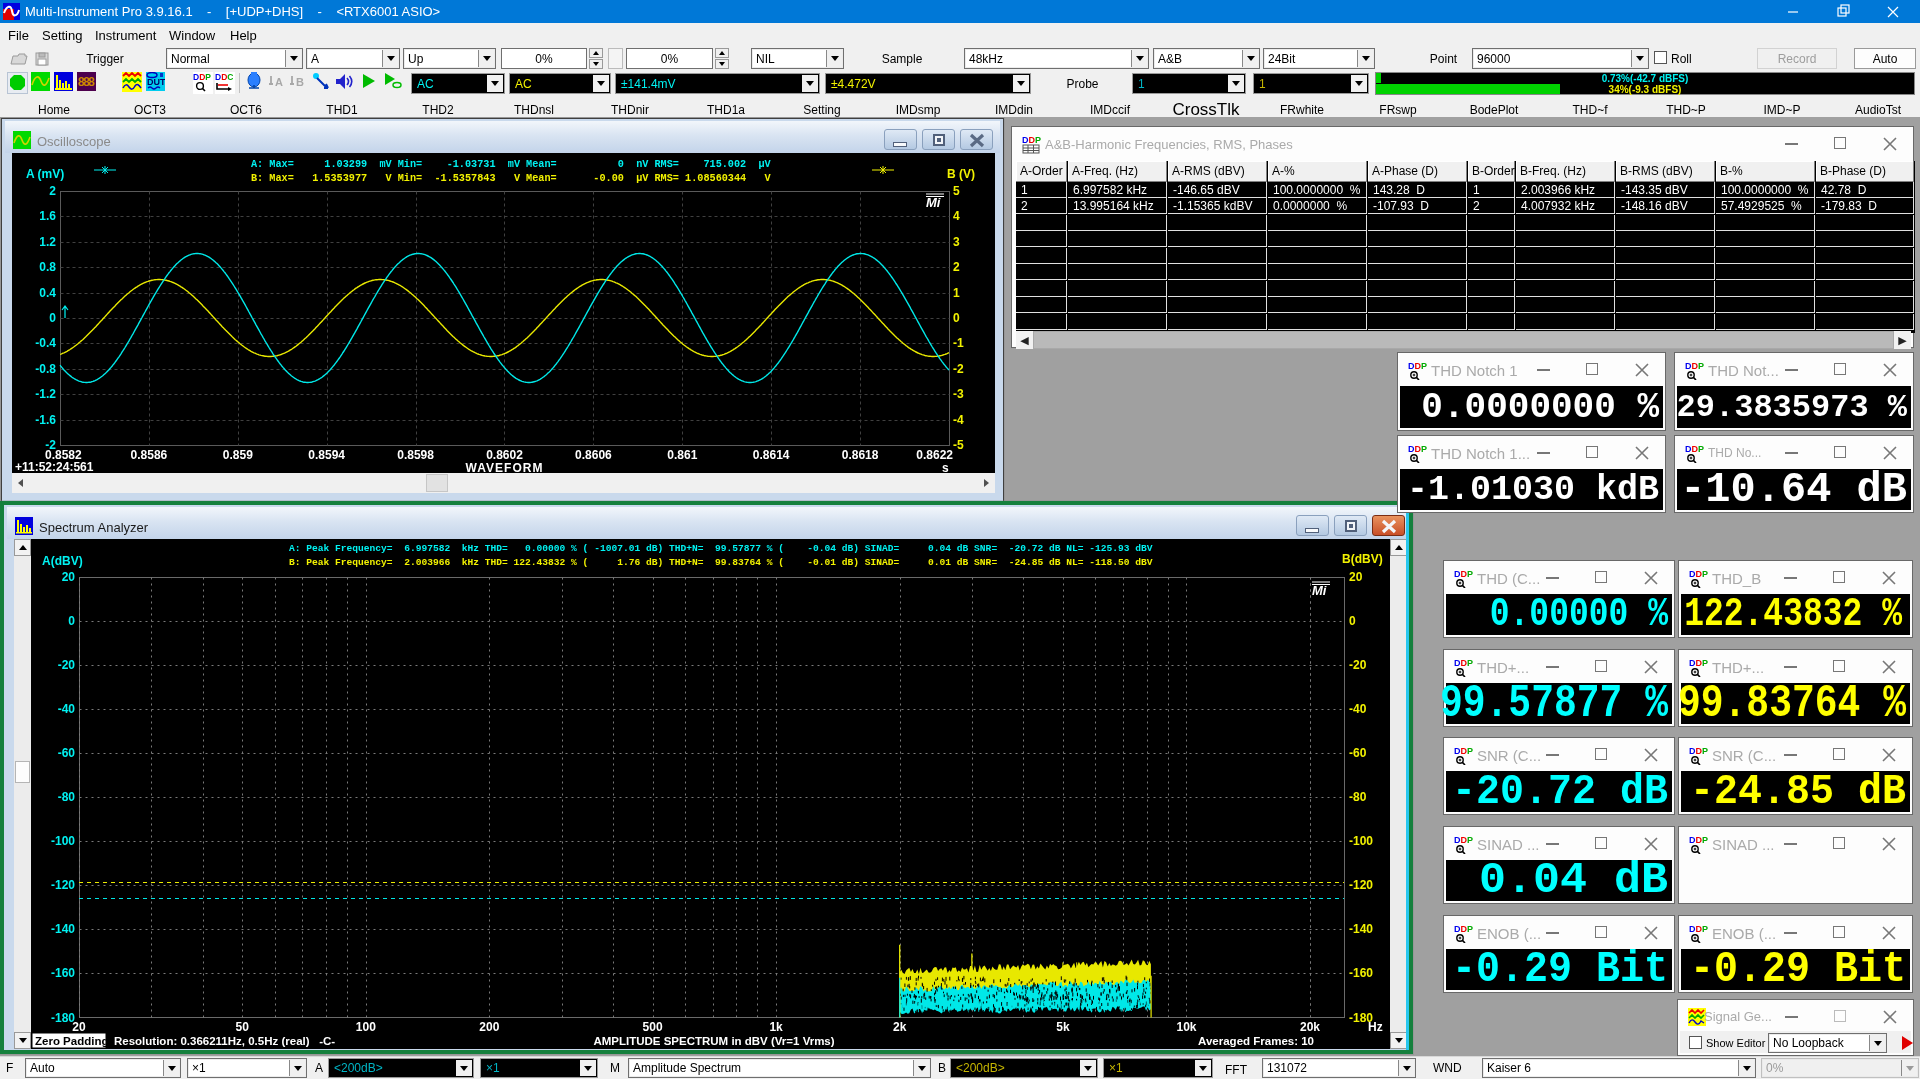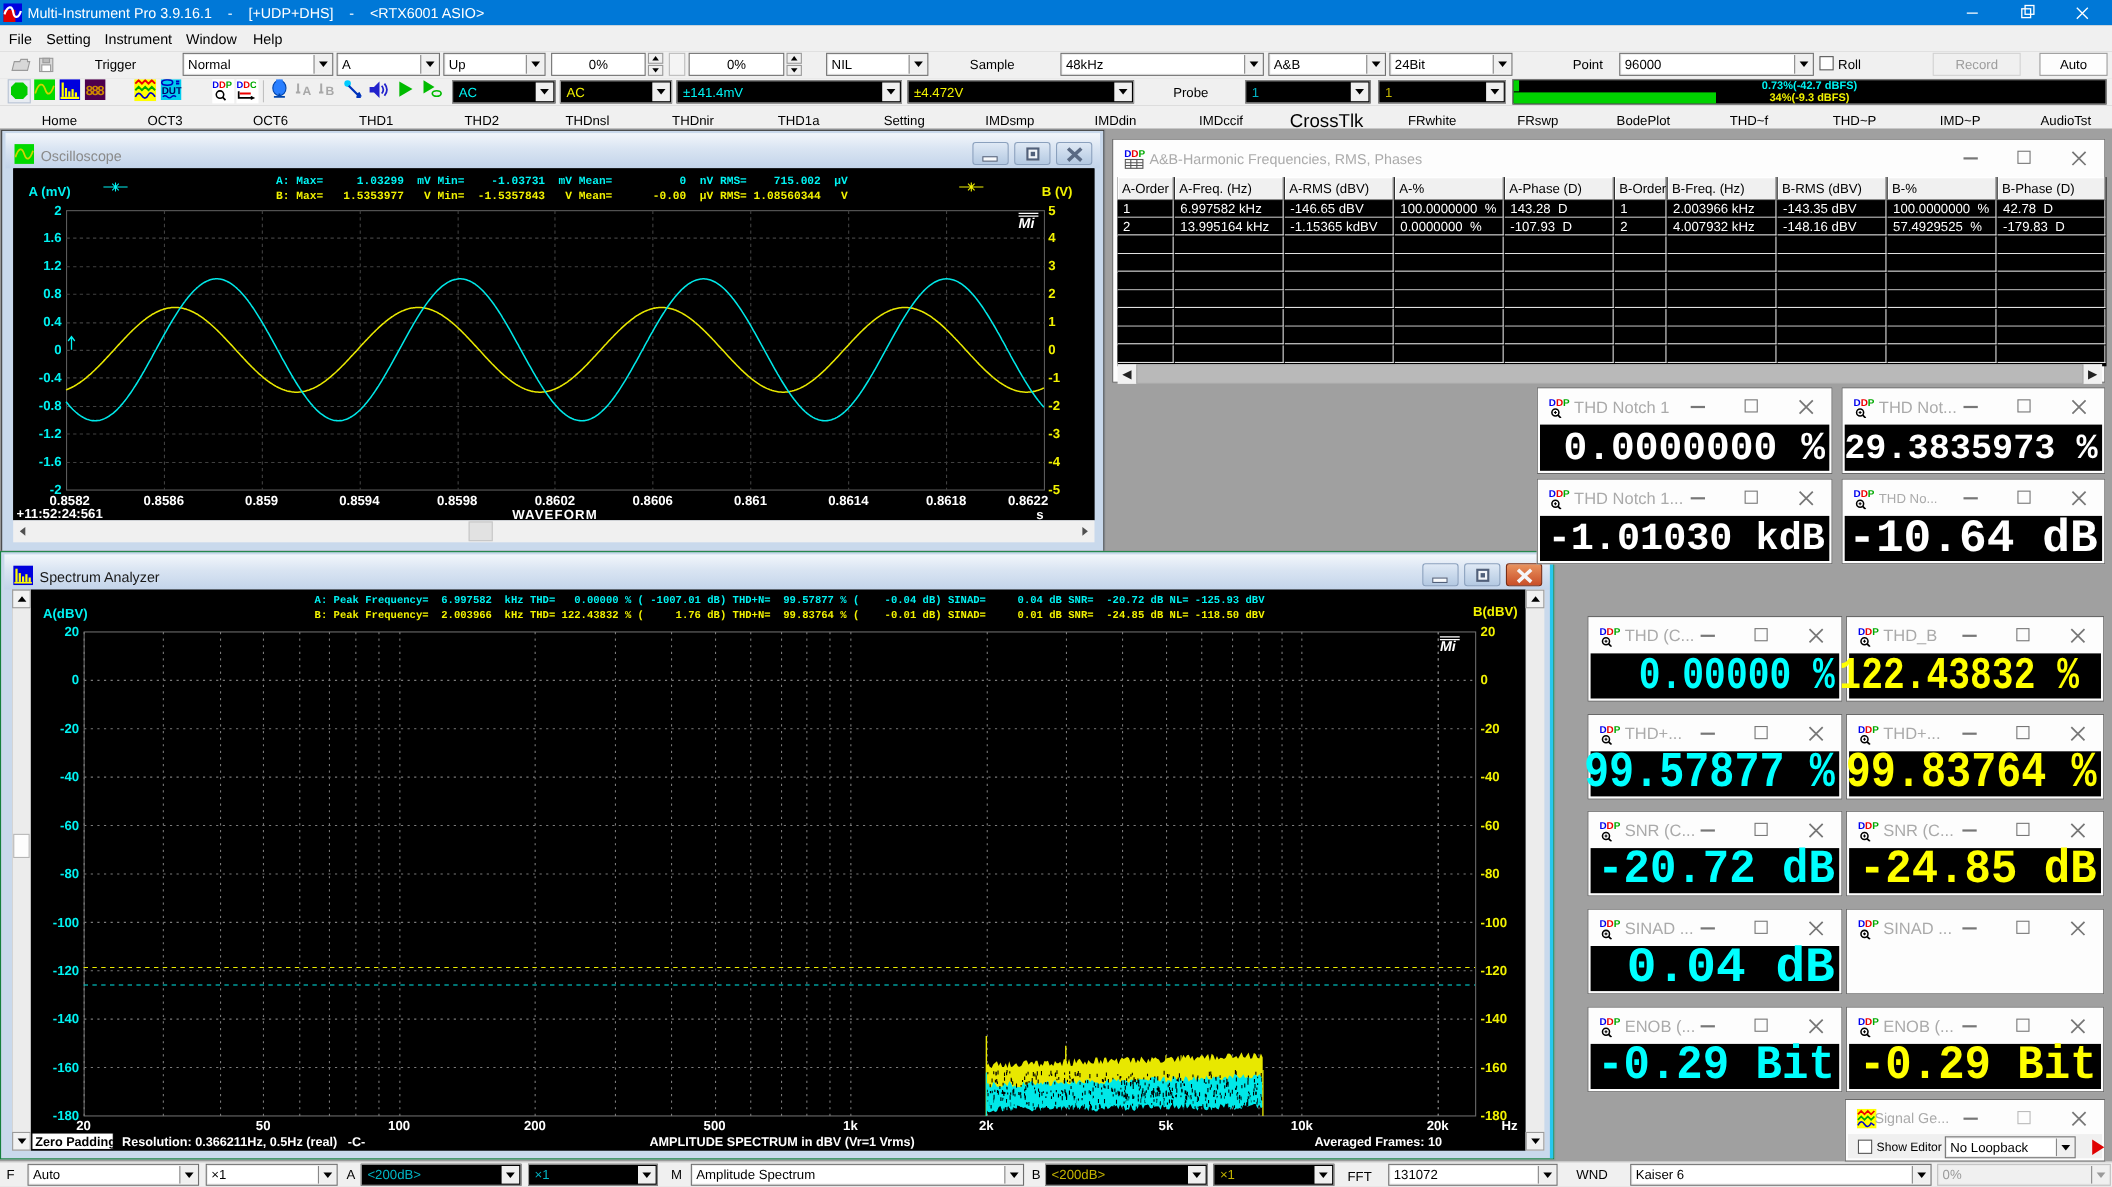--- a/index.html
+++ b/index.html
@@ -651,21 +651,21 @@
         <div style="position:absolute;left:147px;top:4px;width:24px;height:24px;">
           <div style="position:absolute;left:5px;top:5px;width:12px;height:12px;border:1.5px solid #777;"></div>
         </div>
         <div style="position:absolute;left:196px;top:4px;width:24px;height:24px;">
           <svg width="24" height="24" style="position:absolute;left:0;top:0;">
             <path d="M6 6 L18 18 M18 6 L6 18" stroke="#777" stroke-width="1.6"></path>
           </svg>
         </div>
       </div>
       <div style="position:absolute;left:0;top:32px;right:0;bottom:0;">
-        <div style="position:absolute;left:0;top:0;right:0;bottom:0;background:#000;display:flex;align-items:center;justify-content:flex-end;padding-right:20px;font-family:'Liberation Mono',monospace;font-weight:bold;font-size:33px;color:#ffff00;white-space:pre;"><span style="display:inline-block;transform:scaleY(1.25);">122.43832 %</span></div>
+        <div style="position:absolute;left:0;top:0;right:0;bottom:0;background:#000;display:flex;align-items:center;justify-content:flex-end;padding-right:8px;font-family:'Liberation Mono',monospace;font-weight:bold;font-size:33px;color:#ffff00;white-space:pre;"><span style="display:inline-block;transform:scaleY(1.25);">122.43832 %</span></div>
       </div>
     </div>
   </div>
 <div style="position:absolute;left:1443px;top:649px;width:232px;height:78px;z-index:3;background:#fdfdfd;border:1px solid #686868;">
     <div style="position:absolute;left:2px;top:1px;right:2px;bottom:2px;">
       <div style="position:absolute;left:0;top:0;right:0;height:32px;background:#fdfdfd;">
         <div style="position:absolute;left:8px;top:7px;width:18px;height:18px;"><svg width="20" height="19">
             <text x="0" y="8" font-size="9" font-weight="bold" font-family="Liberation Sans"><tspan fill="#0000ee">D</tspan><tspan fill="#ee0000">D</tspan><tspan fill="#00aa00">P</tspan></text>
             <circle cx="6" cy="14" r="3.2" fill="none" stroke="#000" stroke-width="1.4"></circle>
             <line x1="8.4" y1="16.4" x2="11" y2="19" stroke="#000" stroke-width="1.6"></line>
@@ -876,21 +876,21 @@
           <svg width="24" height="24" style="position:absolute;left:0;top:0;">
             <path d="M6 6 L18 18 M18 6 L6 18" stroke="#777" stroke-width="1.6"></path>
           </svg>
         </div>
       </div>
       <div style="position:absolute;left:0;top:32px;right:0;bottom:0;">
         <div style="position:absolute;left:0;top:0;right:0;bottom:0;background:#000;display:flex;align-items:center;justify-content:flex-end;padding-right:4px;font-family:'Liberation Mono',monospace;font-weight:bold;font-size:40px;color:#ffff00;white-space:pre;"><span style="display:inline-block;transform:scaleY(1.09);">-0.29 Bit</span></div>
       </div>
     </div>
   </div>
-<div style="position:absolute;left:0px;top:501px;width:1413px;height:553px;z-index:2;background:#c9d9ec;border:1px solid #15803d;box-shadow:0 0 0 1px #88888855;">
+<div style="position:absolute;left:0px;top:501px;width:1413px;height:553px;z-index:2;background:#c9d9ec;border:4px solid #15803d;box-shadow:0 0 0 1px #88888855;">
     <div style="position:absolute;left:3px;top:2px;right:3px;bottom:7px;">
       <div style="position:absolute;left:0;top:0;right:0;height:32px;background:linear-gradient(#f2f6fb 0%,#d9e4f2 45%,#c3d4ea 100%);">
         <div style="position:absolute;left:8px;top:10px;width:18px;height:18px;"><svg width="18" height="18">
             <rect width="18" height="18" fill="#0000dd"></rect>
             <rect x="2" y="3" width="2" height="12" fill="#ffff00"></rect>
             <rect x="5" y="7" width="2" height="8" fill="#ffff00"></rect>
             <rect x="8" y="10" width="2" height="5" fill="#ffff00"></rect>
             <rect x="11" y="8" width="2" height="7" fill="#ffff00"></rect>
             <rect x="14" y="11" width="2" height="4" fill="#ffff00"></rect>
             <rect x="1" y="15" width="16" height="1.5" fill="#ffff00"></rect>

